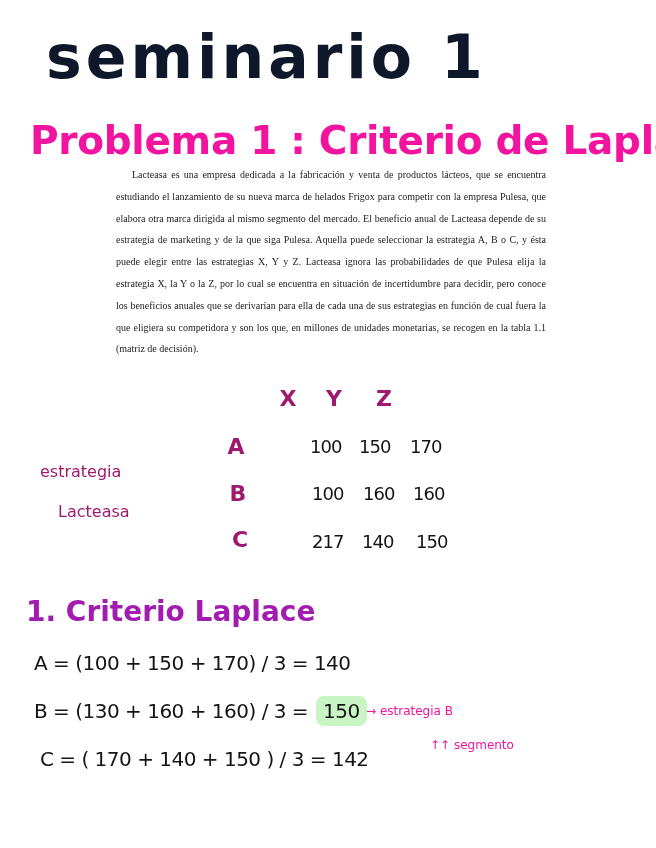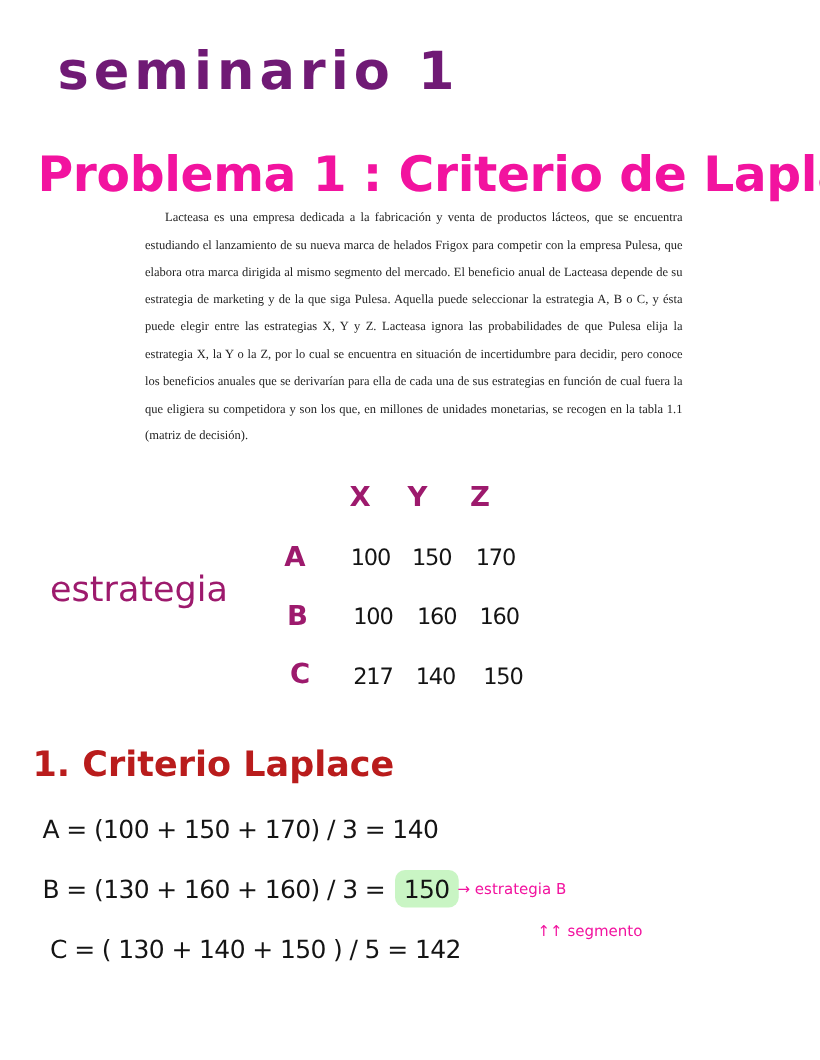--- a/index.html
+++ b/index.html
@@ -15,24 +15,24 @@
       font-family: "DejaVu Sans", sans-serif;
     }
     .abs { position: absolute; }
 
     
     .page-title {
       left: 46px;
       top: 12px;
       width: 560px;
       font-family: "DejaVu Sans", sans-serif;
-      font-size: 42px;
+      font-size: 60px;
       font-weight: bold;
       letter-spacing: 4px;
-      color: #701a75;
+      color: #0f172a;
       line-height: 90px;
       white-space: nowrap;
     }
 
     
     .hand {
       font-family: "DejaVu Sans", sans-serif;
       font-weight: bold;
       white-space: nowrap;
     }
@@ -69,44 +69,45 @@
       font-size: 22px;
       line-height: 26px;
       text-align: center;
     }
     .cell {
       position: absolute;
       font-family: "DejaVu Sans", sans-serif;
       font-size: 18px;
       line-height: 24px;
       color: #141414;
-      text-align: right;
+      text-align: left;
       width: 46px;
       letter-spacing: -1px;
+      margin-left: 44px;
     }
 
     .side-label {
       left: 40px;
       top: 452px;
       font-family: "DejaVu Sans", sans-serif;
-      font-size: 28px;
+      font-size: 16px;
       line-height: 40px;
       color: #9d1a6d;
     }
     .side-label .line2 {
       display: block;
       padding-left: 18px;
     }
 
     .section-title {
       left: 26px;
       top: 590px;
       font-size: 28px;
       line-height: 44px;
-      color: #b91c1c;
+      color: #a21caf;
     }
 
     .eq {
       font-family: "DejaVu Sans", sans-serif;
       font-size: 20px;
       line-height: 30px;
       color: #141414;
       white-space: nowrap;
       letter-spacing: -0.5px;
     }
@@ -152,39 +153,40 @@
   <div class="cell" style="left:369px; top:482px;">160</div>
 
   <div class="row-head" style="left:228px; top:527px; width:24px;">C</div>
   <div class="cell" style="left:268px; top:530px;">217</div>
   <div class="cell" style="left:318px; top:530px;">140</div>
   <div class="cell" style="left:372px; top:530px;">150</div>
 </div>
 
 <div class="abs side-label">
   <span>estrategia</span>
+  <span class="line2">Lacteasa</span>
 </div>
 
 <div class="abs hand section-title">1. Criterio Laplace</div>
 
 <div class="abs eq" style="left:34px; top:648px;">
   <span>A =</span>
   <span>(100 + 150 + 170)  / 3 =</span>
   <span>140</span>
 </div>
 
 <div class="abs eq" style="left:34px; top:696px;">
   <span>B =</span>
   <span>(130 + 160 + 160) / 3 =</span>
   <span class="highlight">150</span>
 </div>
 
 <div class="abs eq" style="left:40px; top:744px;">
   <span>C =</span>
-  <span>( 130 + 140 + 150 ) / 5 =</span>
+  <span>( 170 + 140 + 150 ) / 3 =</span>
   <span>142</span>
 </div>
 
 <div class="abs conclusion" style="left:366px; top:696px;">
   <span>→</span>
   <span>estrategia B</span>
 </div>
 <div class="abs conclusion" style="left:430px; top:730px;">
   <span>↑↑</span>
   <span>segmento</span>

